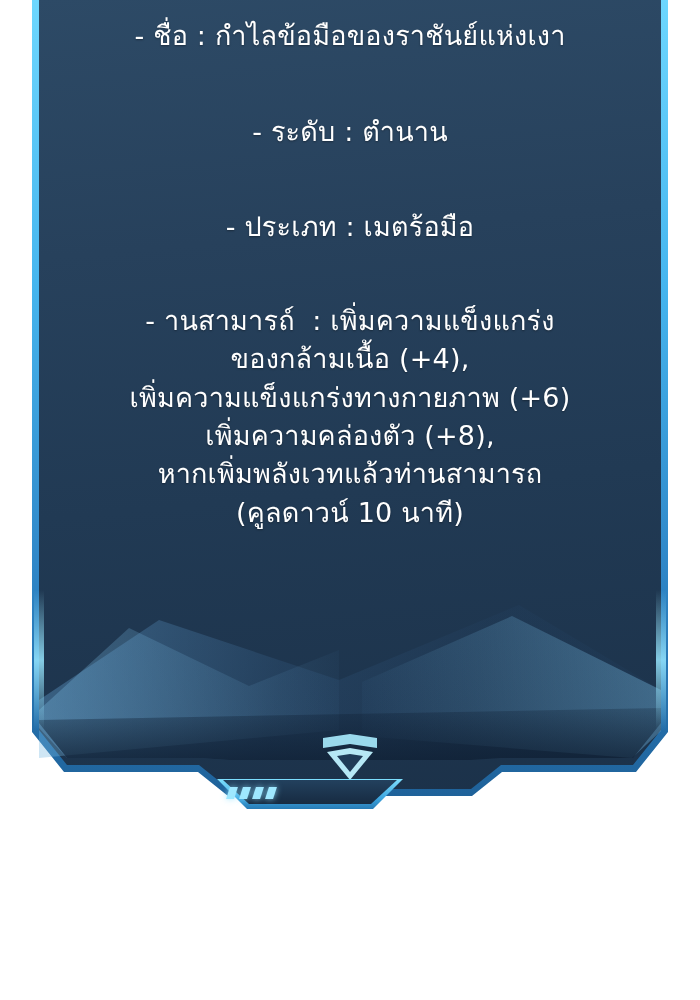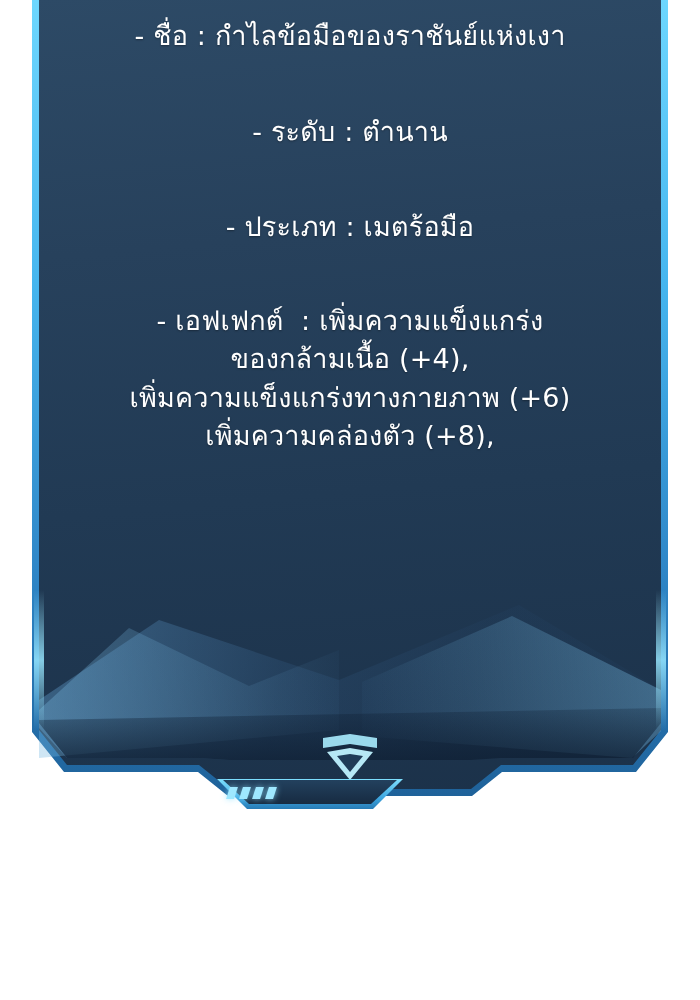--- a/index.html
+++ b/index.html
@@ -215,21 +215,23 @@
     <div class="gap-1"></div>
     <div class="block">
       <div class="row">- ระดับ : ตำนาน</div>
     </div>
     <div class="gap-2"></div>
     <div class="block">
       <div class="row">- ประเภท : เมตร้อมือ</div>
     </div>
     <div class="gap-3"></div>
     <div class="block">
-      <div class="row">- เอฟเฟกต์  : เพิ่มความแข็งแกร่ง</div>
+      <div class="row">- านสามารถ์  : เพิ่มความแข็งแกร่ง</div>
       <div class="row">ของกล้ามเนื้อ (+4),</div>
       <div class="row">เพิ่มความแข็งแกร่งทางกายภาพ (+6)</div>
       <div class="row">เพิ่มความคล่องตัว (+8),</div>
+      <div class="row">หากเพิ่มพลังเวทแล้วท่านสามารถ</div>
+      <div class="row">(คูลดาวน์ 10 นาที)</div>
     </div>
     <div class="gap-4"></div>
   </div>
 
 </div>
 
 </body></html>

